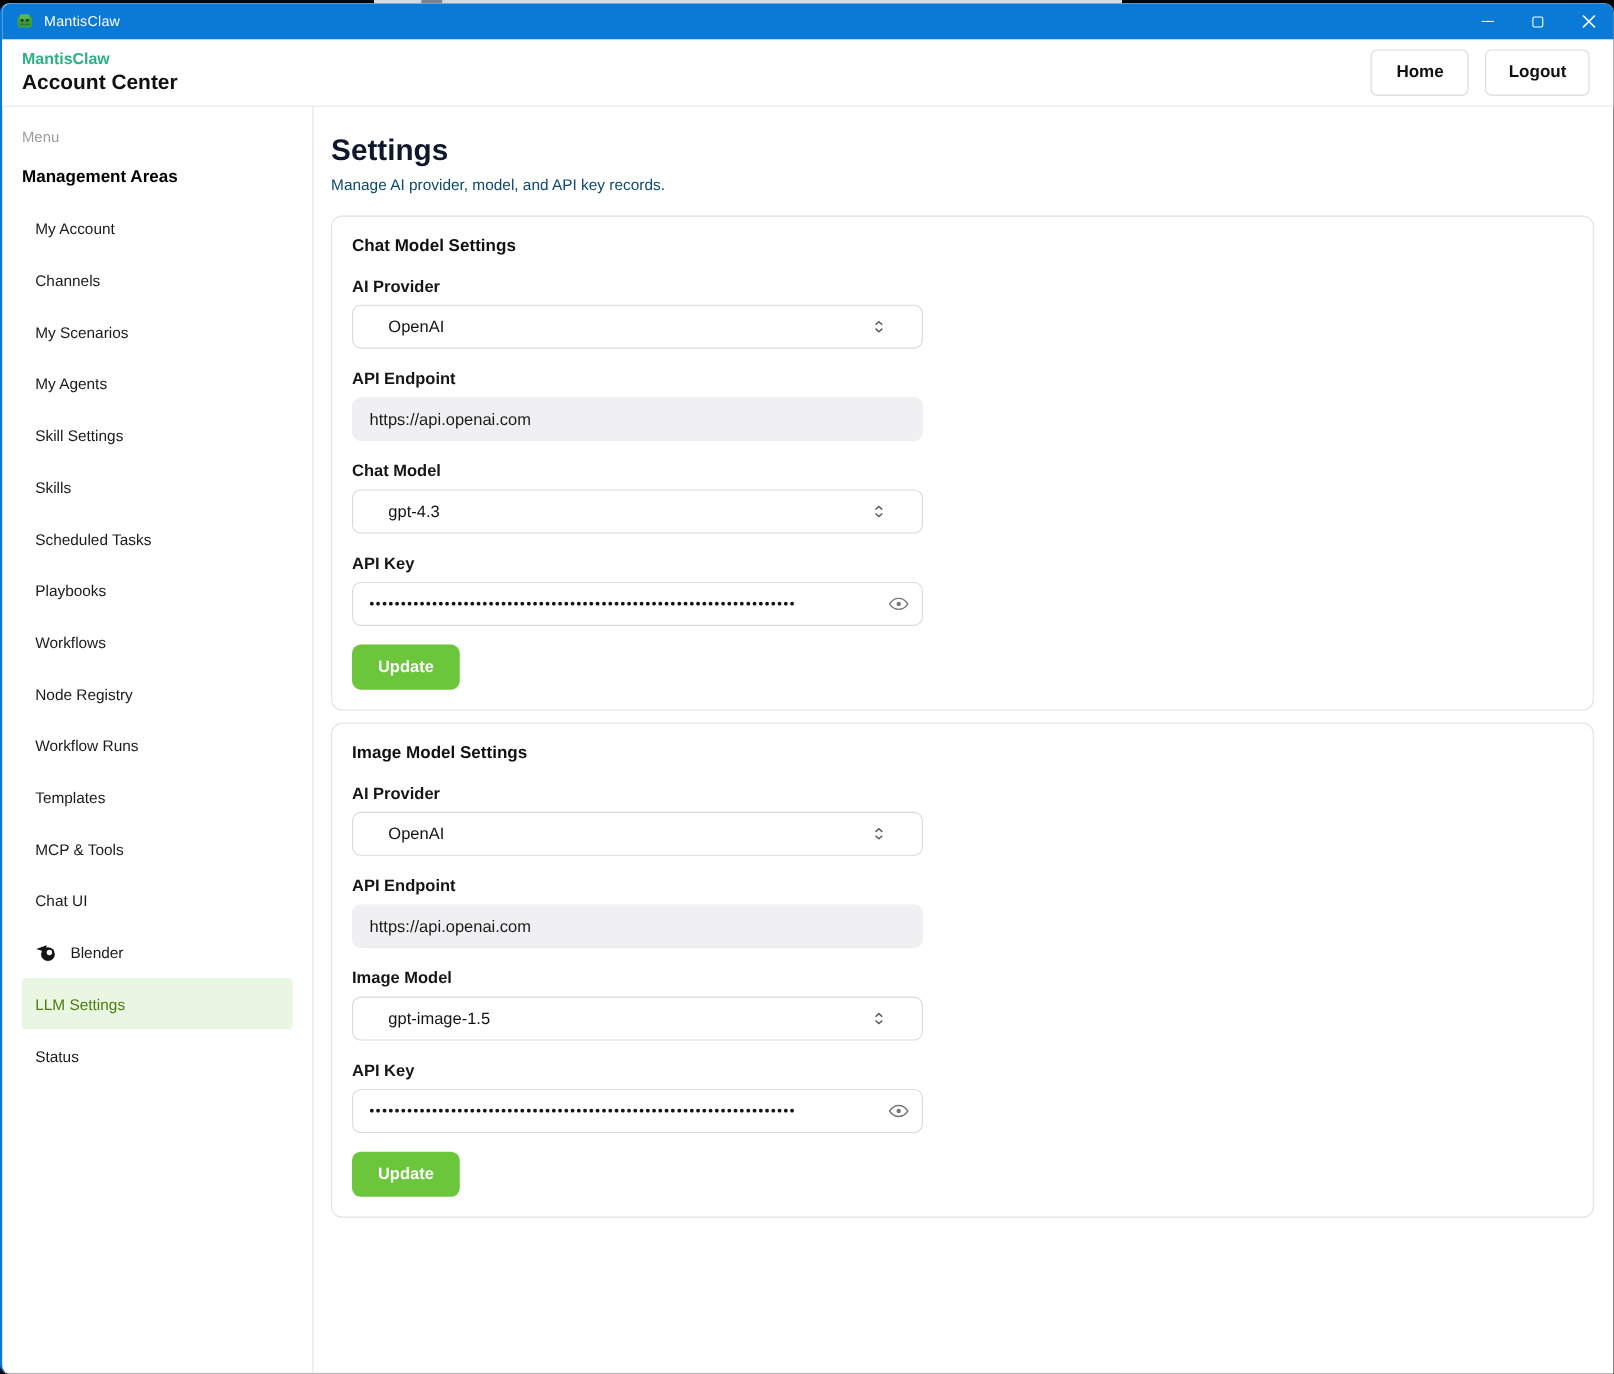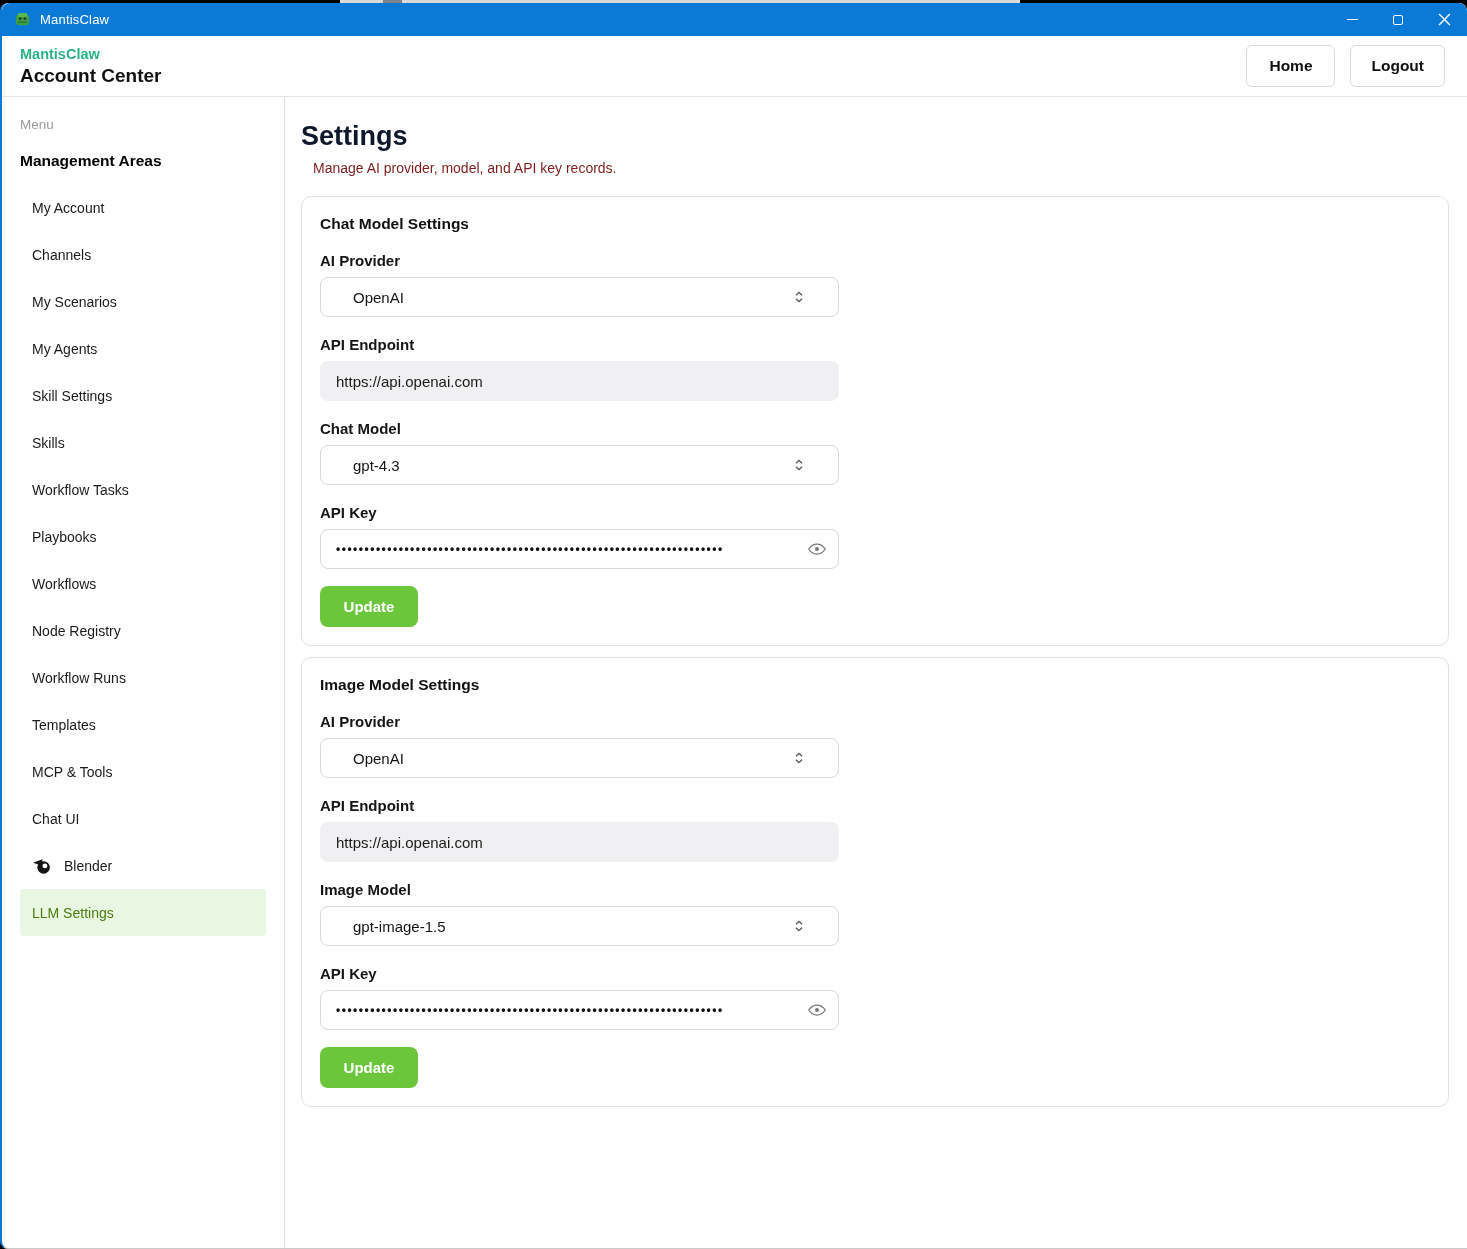--- a/index.html
+++ b/index.html
@@ -43,21 +43,21 @@
   .section-title { color:#000000; font-weight:700; font-size:15.5px; margin-bottom:14px; }
   .nav-item { height:47px; display:flex; align-items:center; gap:13px;
               padding-left:12px; font-size:14px; color:#1b1b1b; cursor:pointer;
               border-radius:4px; }
   .nav-item.active { background:#e9f6e2; color:#4d7c0f; }
   .nav-item .b-ico { width:19px; height:19px; flex:0 0 auto; }
 
   
   .main { flex:1; padding:24px 20px 0 16px; overflow:hidden; }
   .page-title { font-size:27px; font-weight:700; color:#0f172a; }
-  .page-sub { font-size:14px; color:#7f1d1d; margin:8px 12px 20px; }
+  .page-sub { font-size:14px; color:#0c4a6e; margin:8px 0 20px; }
   .card { width:1148px; background:#fff; border:1px solid #e2e2e6; border-radius:10px;
           padding:18px 18px 18px; margin-bottom:11px; }
   .card-title { font-size:15.5px; font-weight:700; color:#111; }
   .flabel { font-size:15px; font-weight:600; color:#151515; margin:19px 0 8px; }
   .selectbox { width:519px; height:40px; border:1px solid #d9d9de; border-radius:8px;
                background:#fff; display:flex; align-items:center; padding:0 32px;
                font-size:15px; color:#141414; cursor:pointer; }
   .selectbox .chev { margin-left:auto; width:14px; height:16px; }
   .ro-input { width:519px; height:40px; border:none; border-radius:8px; background:#f0f0f2;
               padding:0 16px; font-size:15px; color:#1a1a1a; font-family:inherit; }
@@ -132,21 +132,21 @@
         <div class="nav-item">
             <span>My Agents</span>
           </div>
         <div class="nav-item">
             <span>Skill Settings</span>
           </div>
         <div class="nav-item">
             <span>Skills</span>
           </div>
         <div class="nav-item">
-            <span>Workflow Tasks</span>
+            <span>Scheduled Tasks</span>
           </div>
         <div class="nav-item">
             <span>Playbooks</span>
           </div>
         <div class="nav-item">
             <span>Workflows</span>
           </div>
         <div class="nav-item">
             <span>Node Registry</span>
           </div>
@@ -166,20 +166,23 @@
           <svg class="b-ico" viewBox="0 0 20 20">
             <polygon points="1,7 11,3.5 10,10" fill="#141414"></polygon>
             <circle cx="12.2" cy="12" r="6.6" fill="#141414"></circle>
             <circle cx="13.6" cy="10.4" r="2.6" fill="#ffffff"></circle>
           </svg>
           <span>Blender</span>
         </div>
         <div class="nav-item active">
             <span>LLM Settings</span>
           </div>
+        <div class="nav-item">
+            <span>Status</span>
+          </div>
       </div>
 
       <div class="main">
         <div class="page-title">Settings</div>
         <div class="page-sub">Manage AI provider, model, and API key records.</div>
 
         <div class="card">
           <div class="card-title">Chat Model Settings</div>
 
           <div class="flabel">AI Provider</div>

